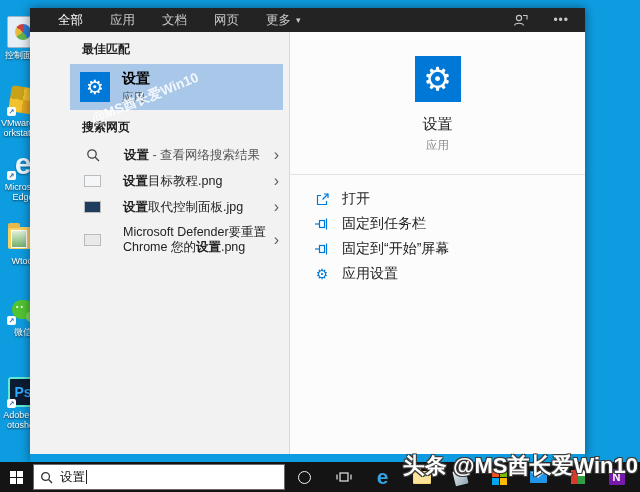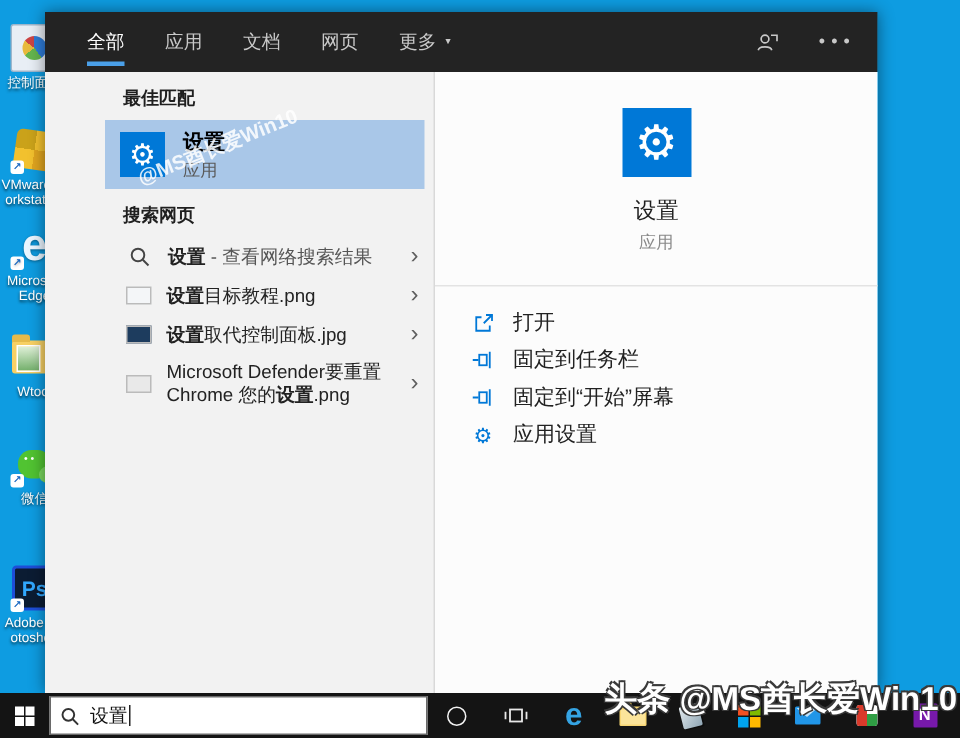--- a/index.html
+++ b/index.html
@@ -18,46 +18,46 @@
   .tile-cp { background:#e8eef5; border:1px solid #9db6cc; border-radius:2px; }
   .pie { width:16px; height:16px; border-radius:50%; background:conic-gradient(#2e7bd6 0 40%, #64b54e 40% 65%, #e8b93c 65% 85%, #c44 85% 100%); }
   .vm-blob { width:26px; height:26px; background:conic-gradient(#f2c12e 0 25%, #e0a51f 25% 50%, #f2c12e 50% 75%, #caa21a 75%); border-radius:4px; transform:rotate(8deg); }
   .tile-edge-d { color:#eaf6ff; font-size:30px; font-weight:bold; text-shadow:0 1px 2px rgba(0,0,0,.4); }
   .tile-folder-d { width:30px; height:22px; background:#f7d064; border-radius:2px; position:relative; }
   .tile-folder-d::before { content:""; position:absolute; top:-4px; left:0; width:12px; height:5px; background:#e5ba4a; border-radius:2px 2px 0 0; }
   .tile-folder-d::after { content:""; position:absolute; left:3px; top:3px; width:14px; height:16px; background:linear-gradient(#dff0d8,#74b06c); border:1px solid #fff; }
   .wechat-b { width:22px; height:19px; background:#51c332; border-radius:9px; position:relative; }
   .wechat-b::before { content:""; position:absolute; right:-5px; bottom:-3px; width:13px; height:11px; background:#7ad95f; border-radius:6px; }
   .wechat-b::after { content:"• •"; position:absolute; left:4px; top:3px; font-size:7px; color:#fff; }
-  .tile-ps { background:#0b1c33; border:2px solid #1d4ed8; border-radius:3px; color:#31a8ff; font-size:14px; font-weight:bold; width:30px; height:30px; display:flex; align-items:center; justify-content:center; }
+  .tile-ps { background:#0b1c33; border:2px solid #5eead4; border-radius:3px; color:#31a8ff; font-size:14px; font-weight:bold; width:30px; height:30px; display:flex; align-items:center; justify-content:center; }
 
   
   .panel { position:absolute; left:30px; top:8px; width:555px; height:454px; z-index:2; box-shadow:0 0 10px rgba(0,0,0,.45); }
-  .hdr { height:40px; background:#232323; display:flex; align-items:center; padding:0 16px 0 28px;font-family:Liberation Mono, monospace; }
+  .hdr { height:24px; background:#232323; display:flex; align-items:center; padding:0 16px 0 28px; }
   .tab { position:relative; height:32px; display:flex; align-items:center; margin-right:27px; font-size:12.5px; color:#c9c9c9; cursor:default; }
   .tab.sel { color:#ffffff; }
   .tab.sel .tab-underline { position:absolute; left:0; right:0; bottom:0; height:3px; background:#4a9fe8; }
   .tab .caret { font-size:9px; margin-left:5px; color:#c9c9c9; }
   .hdr-right { margin-left:auto; display:flex; align-items:center; gap:24px; }
   .hdr-ic { color:#c8c8c8; font-size:12px; letter-spacing:1px; }
 
   .cols { display:flex; height:422px; }
   .colL { width:260px; background:#f2f2f2; border-right:1px solid #d9d9d9; position:relative;padding-left:40px; }
   .colR { flex:1; background:#fcfcfc; }
 
   .sec-h { font-size:12px; font-weight:bold; color:#1f1f1f; padding:9px 12px 6px 12px; }
   .bm-item { height:46px; background:#a9c7e8; margin-right:6px; display:flex; align-items:center; padding-left:10px; }
   .bm-tile { width:30px; height:30px; background:#0078d7; color:#fff; font-size:20px; display:flex; align-items:center; justify-content:center; }
   .bm-txt { margin-left:12px; }
   .bm-title { font-size:14px; font-weight:bold; color:#000; }
   .bm-sub { font-size:11.5px; color:#5a5a5a; margin-top:2px; }
 
   .row { display:flex; align-items:center; padding:5px 10px 5px 14px; min-height:26px; }
   .row-ic { width:18px; display:flex; justify-content:center; flex:none; }
-  .row-txt { margin-left:10px; font-size:12.5px; color:#222; line-height:15px; max-width:185px; }
+  .row-txt { margin-left:22px; font-size:12.5px; color:#222; line-height:15px; max-width:185px; }
   .b { font-weight:bold; }
   .chev { margin-left:auto; color:#5f5f5f; font-size:16px; line-height:12px; flex:none; padding-left:6px; }
   .thumb { width:17px; height:12px; border:1px solid #bbb; flex:none; }
   .thumb-light { background:#f4f6f8; }
   .thumb-dark  { background:#1d3c5e; }
   .thumb-gray  { background:#e9e9e9; }
 
   .wm1 { position:absolute; left:66px; top:102px; transform:rotate(-22deg); transform-origin:left bottom;
          color:rgba(255,255,255,.85); font-size:13.5px; font-weight:bold; white-space:nowrap; z-index:3; pointer-events:none; }
 

